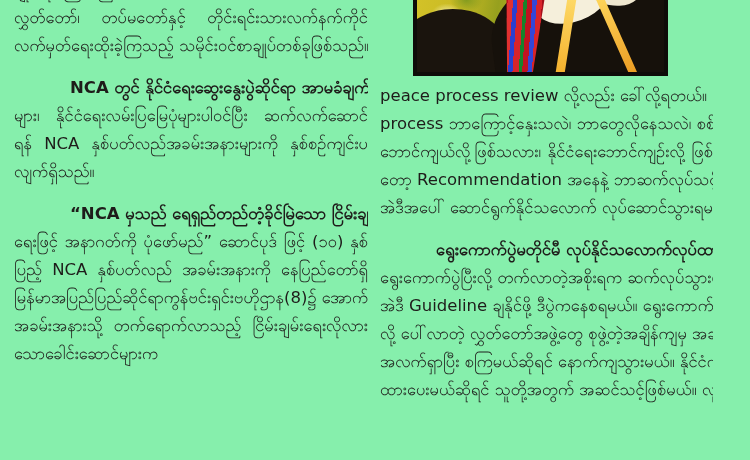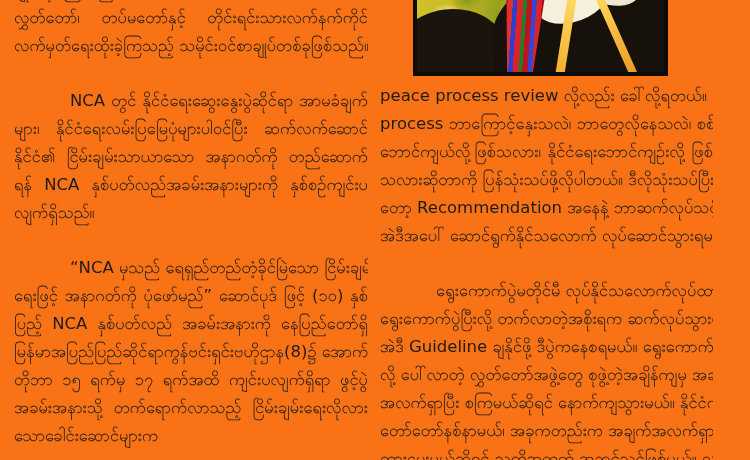--- a/index.html
+++ b/index.html
@@ -6,38 +6,38 @@
   body {
     width: 750px; height: 460px;
     background: #ffffff;
     font-family: "DejaVu Sans", "Liberation Sans", sans-serif;
     position: relative;
   }
   #page {
     position: absolute; inset: 0;
     width: 750px; height: 460px;
     overflow: hidden;
-    background: #f97316;
+    background: #86efac;
     color: #1e1c1a;
   }
   .column { position: absolute; top: 0; }
   #left-column  { left: 14px;  width: 354px; }
   #right-column { left: 380px; width: 333px; }
 
   .text-line {
     font-size: 16.5px;
     line-height: 28px;
     height: 28px;
     white-space: nowrap;
     overflow: hidden;
     text-align: justify;
     text-align-last: justify;
     color: #1e1c1a;
   }
-  .text-line.para-start { margin-top: 27px; text-indent: 56px; }
+  .text-line.para-start { margin-top: 14px; text-indent: 56px; font-weight: bold; }
   .text-line.no-justify { text-align: right; text-align-last: left; }
   .text-line.clip-top   { margin-top: -24px; } 
 
   
   #photo-frame {
     position: relative;
     margin: -14px 0 6px 33px;
     width: 247px; height: 82px;
     border: 4px solid #0e0c09;
     overflow: hidden;
@@ -109,28 +109,26 @@
 <body>
 
 <div id="page">
 
   <div id="left-column" class="column">
       <div class="text-line no-justify clip-top">ချုပ်ဆိုခဲ့ကြသည့်</div>
       <div class="text-line">လွှတ်တော်၊ တပ်မတော်နှင့် တိုင်းရင်းသားလက်နက်ကိုင်</div>
       <div class="text-line no-justify">လက်မှတ်ရေးထိုးခဲ့ကြသည့် သမိုင်းဝင်စာချုပ်တစ်ခုဖြစ်သည်။</div>
       <div class="text-line para-start">NCA တွင် နိုင်ငံရေးဆွေးနွေးပွဲဆိုင်ရာ အာမခံချက်</div>
       <div class="text-line">များ၊ နိုင်ငံရေးလမ်းပြမြေပုံများပါဝင်ပြီး ဆက်လက်ဆောင်</div>
-      <div class="text-line">နိုင်ငံ၏ ငြိမ်းချမ်းသာယာသော အနာဂတ်ကို တည်ဆောက်</div>
       <div class="text-line">ရန် NCA နှစ်ပတ်လည်အခမ်းအနားများကို နှစ်စဉ်ကျင်းပ</div>
       <div class="text-line no-justify">လျက်ရှိသည်။</div>
       <div class="text-line para-start">“NCA မှသည် ရေရှည်တည်တံ့ခိုင်မြဲသော ငြိမ်းချမ်း</div>
       <div class="text-line">ရေးဖြင့် အနာဂတ်ကို ပုံဖော်မည်” ဆောင်ပုဒ် ဖြင့် (၁၀) နှစ်</div>
       <div class="text-line">ပြည့် NCA နှစ်ပတ်လည် အခမ်းအနားကို နေပြည်တော်ရှိ</div>
       <div class="text-line">မြန်မာအပြည်ပြည်ဆိုင်ရာကွန်ဗင်းရှင်းဗဟိုဌာန(8)၌ အောက်</div>
-      <div class="text-line">တိုဘာ ၁၅ ရက်မှ ၁၇ ရက်အထိ ကျင်းပလျက်ရှိရာ ဖွင့်ပွဲ</div>
       <div class="text-line">အခမ်းအနားသို့ တက်ရောက်လာသည့် ငြိမ်းချမ်းရေးလိုလား</div>
       <div class="text-line">သောခေါင်းဆောင်များက</div>
     </div>
 
   <div id="right-column" class="column">
 
     <div id="photo-frame">
       <div class="photo-bg"></div>
       <div class="gown-left"></div>
       <div class="gown-right"></div>
@@ -138,26 +136,24 @@
       <div class="collar-2"></div>
       <div class="ribbon"></div>
       <div class="lanyard-a"></div>
       <div class="lanyard-b"></div>
     </div>
 
     <div>
         <div class="text-line">peace process review လို့လည်း ခေါ်လို့ရတယ်။ peace</div>
         <div class="text-line">process ဘာကြောင့်နှေးသလဲ၊ ဘာတွေလိုနေသလဲ၊ စစ်ရေး</div>
         <div class="text-line">ဘောင်ကျယ်လို့ဖြစ်သလား၊ နိုင်ငံရေးဘောင်ကျဉ်းလို့ ဖြစ်</div>
-        <div class="text-line">သလားဆိုတာကို ပြန်သုံးသပ်ဖို့လိုပါတယ်။ ဒီလိုသုံးသပ်ပြီး</div>
         <div class="text-line">တော့ Recommendation အနေနဲ့ ဘာဆက်လုပ်သင့်သလဲ။</div>
         <div class="text-line">အဲဒီအပေါ် ဆောင်ရွက်နိုင်သလောက် လုပ်ဆောင်သွားရမယ်။</div>
         <div class="text-line para-start">ရွေးကောက်ပွဲမတိုင်မီ လုပ်နိုင်သလောက်လုပ်ထားပြီး</div>
         <div class="text-line">ရွေးကောက်ပွဲပြီးလို့ တက်လာတဲ့အစိုးရက ဆက်လုပ်သွားမယ်။</div>
         <div class="text-line">အဲဒီ Guideline ချနိုင်ဖို့ ဒီပွဲကနေစရမယ်။ ရွေးကောက်ပွဲပြီး</div>
         <div class="text-line">လို့ ပေါ်လာတဲ့ လွှတ်တော်အဖွဲ့တွေ စုဖွဲ့တဲ့အချိန်ကျမှ အချက်</div>
         <div class="text-line">အလက်ရှာပြီး စကြမယ်ဆိုရင် နောက်ကျသွားမယ်။ နိုင်ငံက</div>
-        <div class="text-line">တော်တော်နစ်နာမယ်၊ အခုကတည်းက အချက်အလက်ရှာ</div>
         <div class="text-line">ထားပေးမယ်ဆိုရင် သူတို့အတွက် အဆင်သင့်ဖြစ်မယ်။ လုပ်</div>
       </div>
   </div>
 
 </div>
 
 </body></html>

